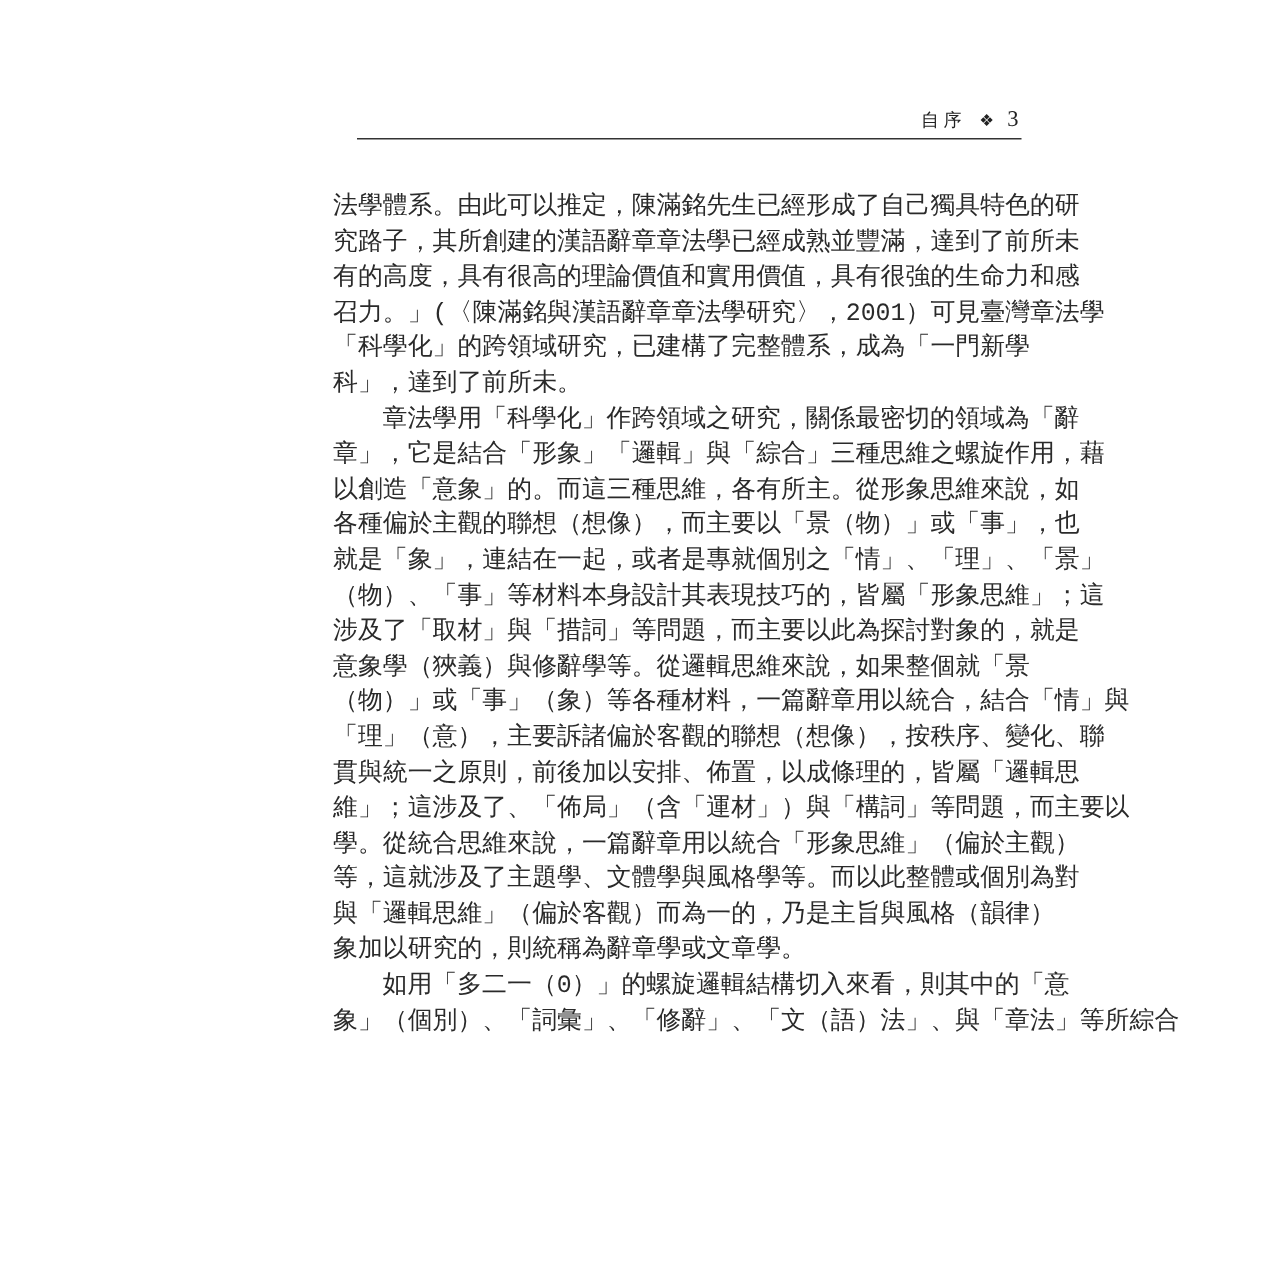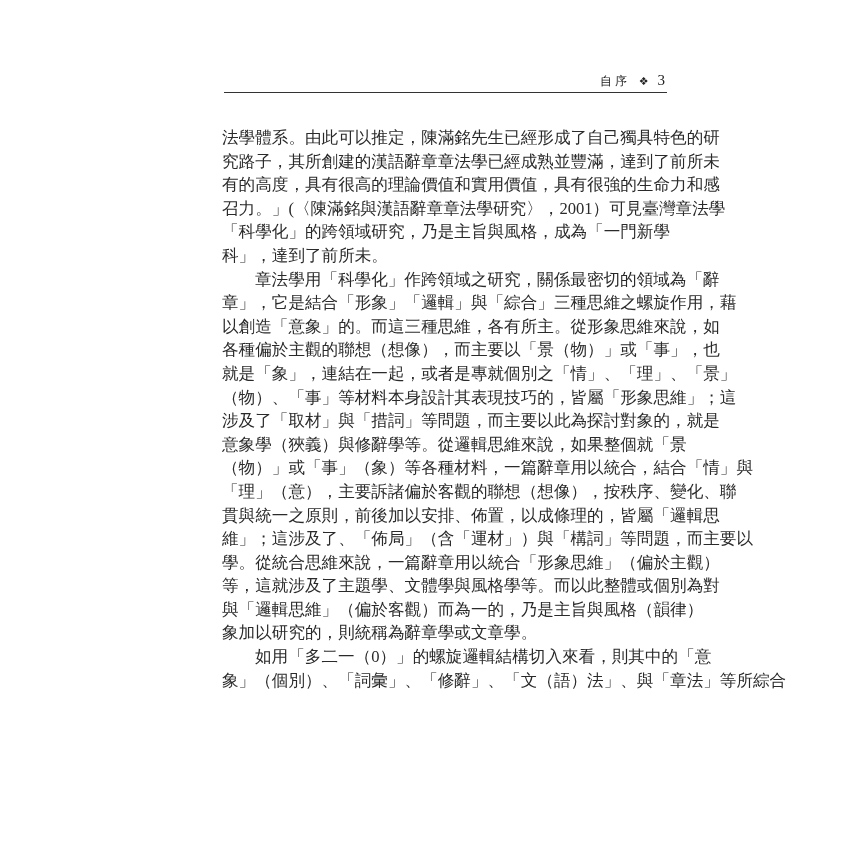--- a/index.html
+++ b/index.html
@@ -1,30 +1,30 @@
 <!DOCTYPE html>
 <html><head>
 <meta charset="utf-8">
 <style>
   html, body { margin:0; padding:0; background:#ffffff; }
   body { width:850px; height:850px; position:relative; overflow:hidden; }
   .page { position:absolute; left:0; top:0; width:850px; height:850px; background:#fff; }
   .header {
-    position:absolute; left:224px; top:72px; width:443px; height:20px;
+    position:absolute; left:238px; top:72px; width:443px; height:20px;
     border-bottom:1.5px solid #333;
   }
   .running-head {
     position:absolute; right:2px; top:0px;
     font-family:"DejaVu Serif", serif; font-size:12px; color:#222; letter-spacing:3px;
   }
   .page-num { font-family:"Liberation Serif", serif; font-size:15px; letter-spacing:0; }
   .diamond { font-size:11px; letter-spacing:0; margin:0 2px; }
   .body-text {
     position:absolute; left:222px; top:126px; width:443px;
-    font-family:Liberation Serif, serif; font-size:16.6px; line-height:23.6px; color:#2a2a2a;
+    font-family:Liberation Mono, monospace; font-size:16.6px; line-height:23.6px; color:#2a2a2a;
   }
   .line { white-space:nowrap; height:23.6px; text-align:justify; text-align-last:justify; }
   .line.last { text-align-last:left; }
   .indent { padding-left:33px; }
 </style>
 </head>
 <body>
 
 <div class="page">
   <div class="header">
@@ -33,21 +33,21 @@
       <span class="diamond">❖</span>
       <span class="page-num">3</span>
     </div>
   </div>
 
   <div class="body-text">
     <div class="line">法學體系。由此可以推定，陳滿銘先生已經形成了自己獨具特色的研</div>
     <div class="line">究路子，其所創建的漢語辭章章法學已經成熟並豐滿，達到了前所未</div>
     <div class="line">有的高度，具有很高的理論價值和實用價值，具有很強的生命力和感</div>
     <div class="line">召力。」(〈陳滿銘與漢語辭章章法學研究〉，2001）可見臺灣章法學</div>
-    <div class="line">「科學化」的跨領域研究，乃是主旨與風格，成為「一門新學</div>
+    <div class="line">「科學化」的跨領域研究，已建構了完整體系，成為「一門新學</div>
     <div class="line last">科」，達到了前所未。</div>
     <div class="line indent">章法學用「科學化」作跨領域之研究，關係最密切的領域為「辭</div>
     <div class="line">章」，它是結合「形象」「邏輯」與「綜合」三種思維之螺旋作用，藉</div>
     <div class="line">以創造「意象」的。而這三種思維，各有所主。從形象思維來說，如</div>
     <div class="line">各種偏於主觀的聯想（想像），而主要以「景（物）」或「事」，也</div>
     <div class="line">就是「象」，連結在一起，或者是專就個別之「情」、「理」、「景」</div>
     <div class="line">（物）、「事」等材料本身設計其表現技巧的，皆屬「形象思維」；這</div>
     <div class="line">涉及了「取材」與「措詞」等問題，而主要以此為探討對象的，就是</div>
     <div class="line">意象學（狹義）與修辭學等。從邏輯思維來說，如果整個就「景</div>
     <div class="line">（物）」或「事」（象）等各種材料，一篇辭章用以統合，結合「情」與</div>

